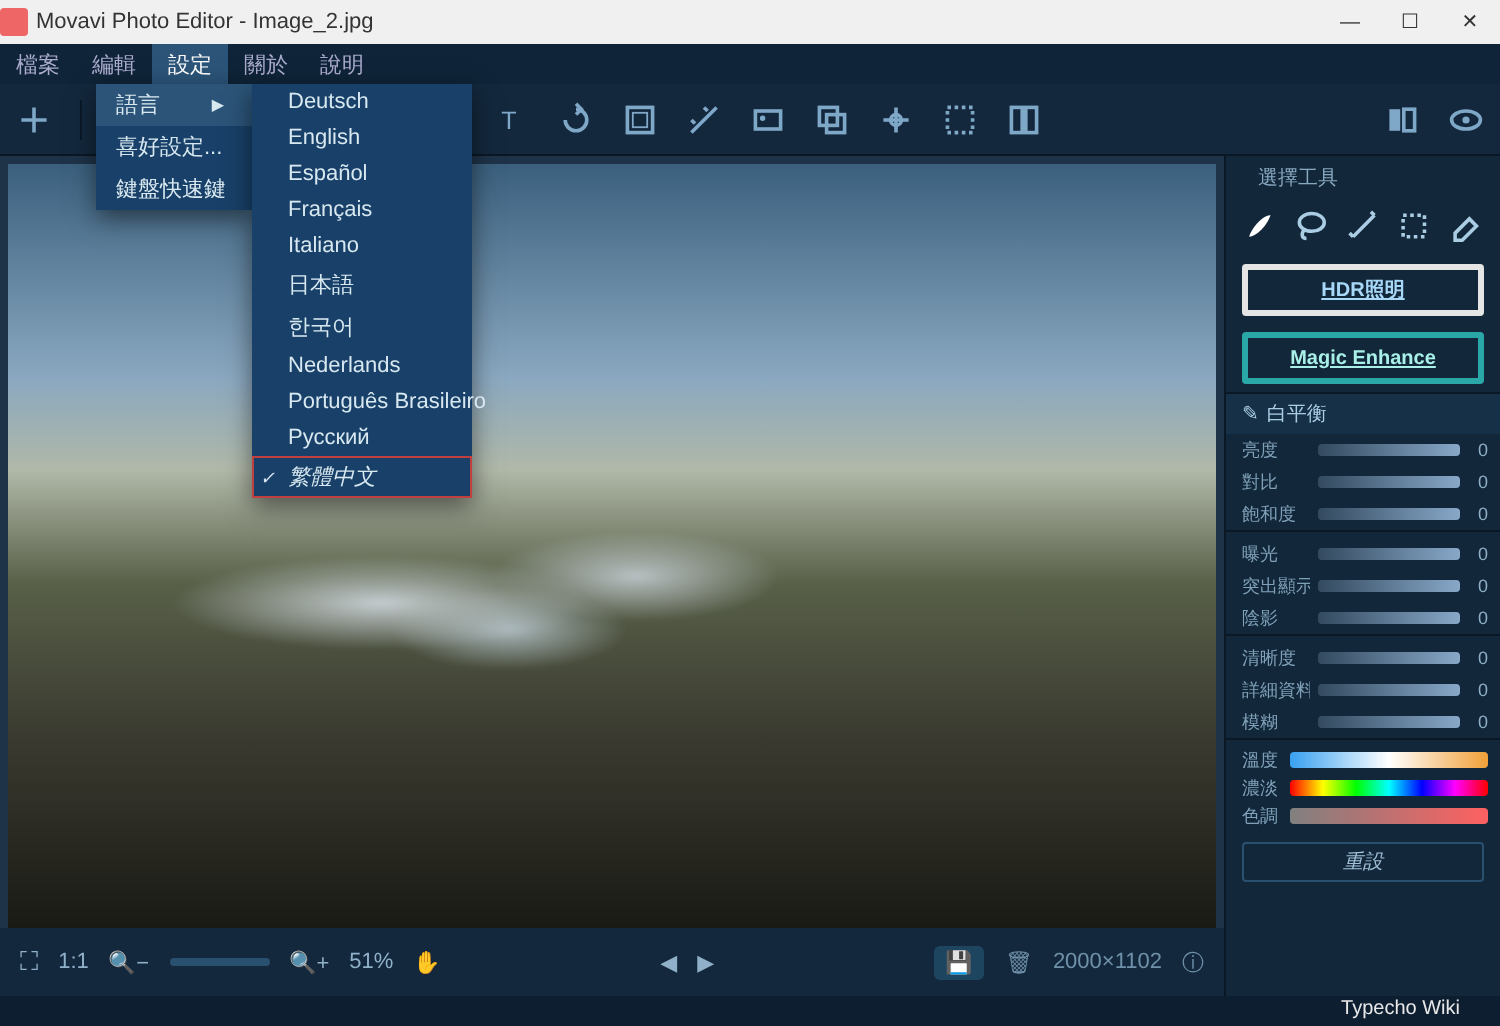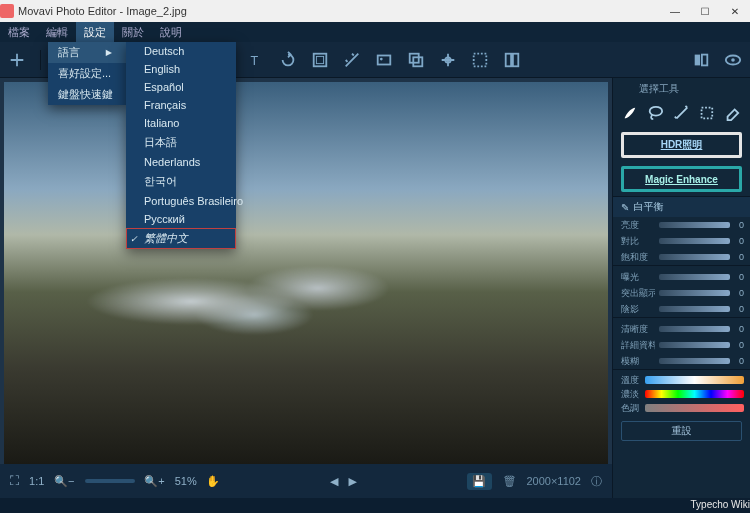--- a/index.html
+++ b/index.html
@@ -26,51 +26,51 @@
      radial-gradient(ellipse at 30% 50%, #d8e0e8 0%, transparent 25%),
      radial-gradient(ellipse at 60% 40%, #c8d0d8 0%, transparent 20%),
      radial-gradient(ellipse at 45% 60%, #b8c8d0 0%, transparent 18%);
      opacity:.85; filter: blur(1px); }
   .bottombar { height: 34px; display: flex; align-items: center; padding: 0 10px; gap: 10px; background: #13283d; color: #8fb0c8; font-size: 11px; }
   .bottombar .spacer { flex: 1; }
   .bottombar .chip { background: #1d4560; padding: 2px 6px; border-radius: 3px; color: #9ec; }
   .bottombar .dim { color: #6f90a8; }
 
   .sidepanel { width: 138px; background: #122739; display: flex; flex-direction: column; font-size: 10px; color: #aacde4; border-left: 1px solid #0a1826; overflow: hidden; }
-  .sidepanel .title-row { padding: 4px 26px; font-size: 10px; color: #88a8c0; }
+  .sidepanel .title-row { padding: 4px 16px; font-size: 10px; color: #88a8c0; }
   .tool-icons { display: flex; gap: 8px; padding: 4px 8px 6px; justify-content: space-around; }
   .tool-icons .ti { width: 18px; height: 18px; fill: #88a8c0; }
   .tool-icons .ti.active { fill: #fff; }
   .panel-btn { margin: 4px 8px; height: 26px; border: 3px solid #e5e5e5; color: #a8d8f8; display:flex; align-items:center; justify-content:center; font-size: 10px; font-weight:bold; border-radius:2px;text-decoration:underline; }
   .panel-btn.cyan { border-color: #2aa8a8; color: #a8f0e8; }
   .collapse-row { padding: 3px 8px; display: flex; align-items: center; gap: 4px; background: #163048; border-top:1px solid #0a1826; font-size:10px; }
   .slider-row { display: flex; align-items: center; padding: 2px 6px 2px 8px; height: 16px; gap:4px; }
   .slider-row .label { width: 34px; font-size: 9px; color: #7fa0b8; white-space: nowrap; overflow:hidden; }
   .slider-row .track { flex:1; height: 6px; background: linear-gradient(90deg,#334a5f,#88a8c8); border-radius:2px; position:relative; }
   .slider-row .val { width: 10px; text-align:right; font-size:9px; color:#8fb0c8; }
   .gradient-row { display:flex; align-items:center; padding: 2px 6px 2px 8px; height:14px; gap:4px; }
   .gradient-row .label { width:20px; font-size:9px; color:#7fa0b8; }
   .gradient-row .grad { flex:1; height:8px; border-radius:2px; }
   .grad.temp { background: linear-gradient(90deg,#38a0f0,#fff,#f0a038); }
   .grad.hue  { background: linear-gradient(90deg,#f00,#ff0,#0f0,#0ff,#00f,#f0f,#f00); }
   .grad.sat  { background: linear-gradient(90deg,#808080,#ff6060); }
   .section-gap { height: 4px; border-top: 1px solid #0a1826; }
-  .reset-btn { margin: 6px 8px; height: 20px; border:1px solid #2a5070; display:flex; align-items:center; justify-content:center; color:#a0c0d8; font-size:10px; border-radius:2px; }
+  .reset-btn { margin: 6px 8px; height: 20px; border:1px solid #2a5070; display:flex; align-items:center; justify-content:center; color:#a0c0d8; font-size:10px; border-radius:2px;font-style:italic; }
 
   
   .menu-popup { position: absolute; background: #184068; color: #d8e8f0; font-size: 11px; z-index: 50; box-shadow: 0 4px 12px rgba(0,0,0,.5); }
   .menu-popup .row { padding: 3px 14px 3px 10px; display: flex; align-items: center; gap: 6px; white-space: nowrap; }
   .menu-popup .row.hover { background: #2b5478; }
   .menu-popup .row .arrow { margin-left: auto; font-size: 8px; }
   .submenu { position: absolute; left: 100%; top: 0; }
   .submenu .row.selected::before { content:"✓"; position:absolute; left:4px; font-size:9px; }
   .submenu .row { padding-left: 18px; position:relative; }
   .submenu .row.highlight { outline: 1px solid #c04040; outline-offset: -1px; font-style: italic; }
 
-  .watermark { position:absolute; right:0; bottom:3px; font-size:10px; color:#e8e8e8; z-index:60; }
+  .watermark { position:absolute; right:20px; bottom:3px; font-size:10px; color:#e8e8e8; z-index:60; }
   .footbar { height:15px; background:#0c1e30; }
 
   svg { display:block; }
 </style>
 </head>
 <body>
 
 <div class="titlebar">
   <div class="icon"></div>
   <span>Movavi Photo Editor - Image_2.jpg</span>
@@ -346,24 +346,24 @@
     <div class="row">
         <span>Français</span>
       </div>
     <div class="row">
         <span>Italiano</span>
       </div>
     <div class="row">
         <span>日本語</span>
       </div>
     <div class="row">
+        <span>한국어</span>
+      </div>
+    <div class="row">
         <span>Nederlands</span>
-      </div>
-    <div class="row">
-        <span>한국어</span>
       </div>
     <div class="row">
         <span>Português Brasileiro</span>
       </div>
     <div class="row">
         <span>Русский</span>
       </div>
     <div class="row selected highlight">
         <span>繁體中文</span>
       </div>

